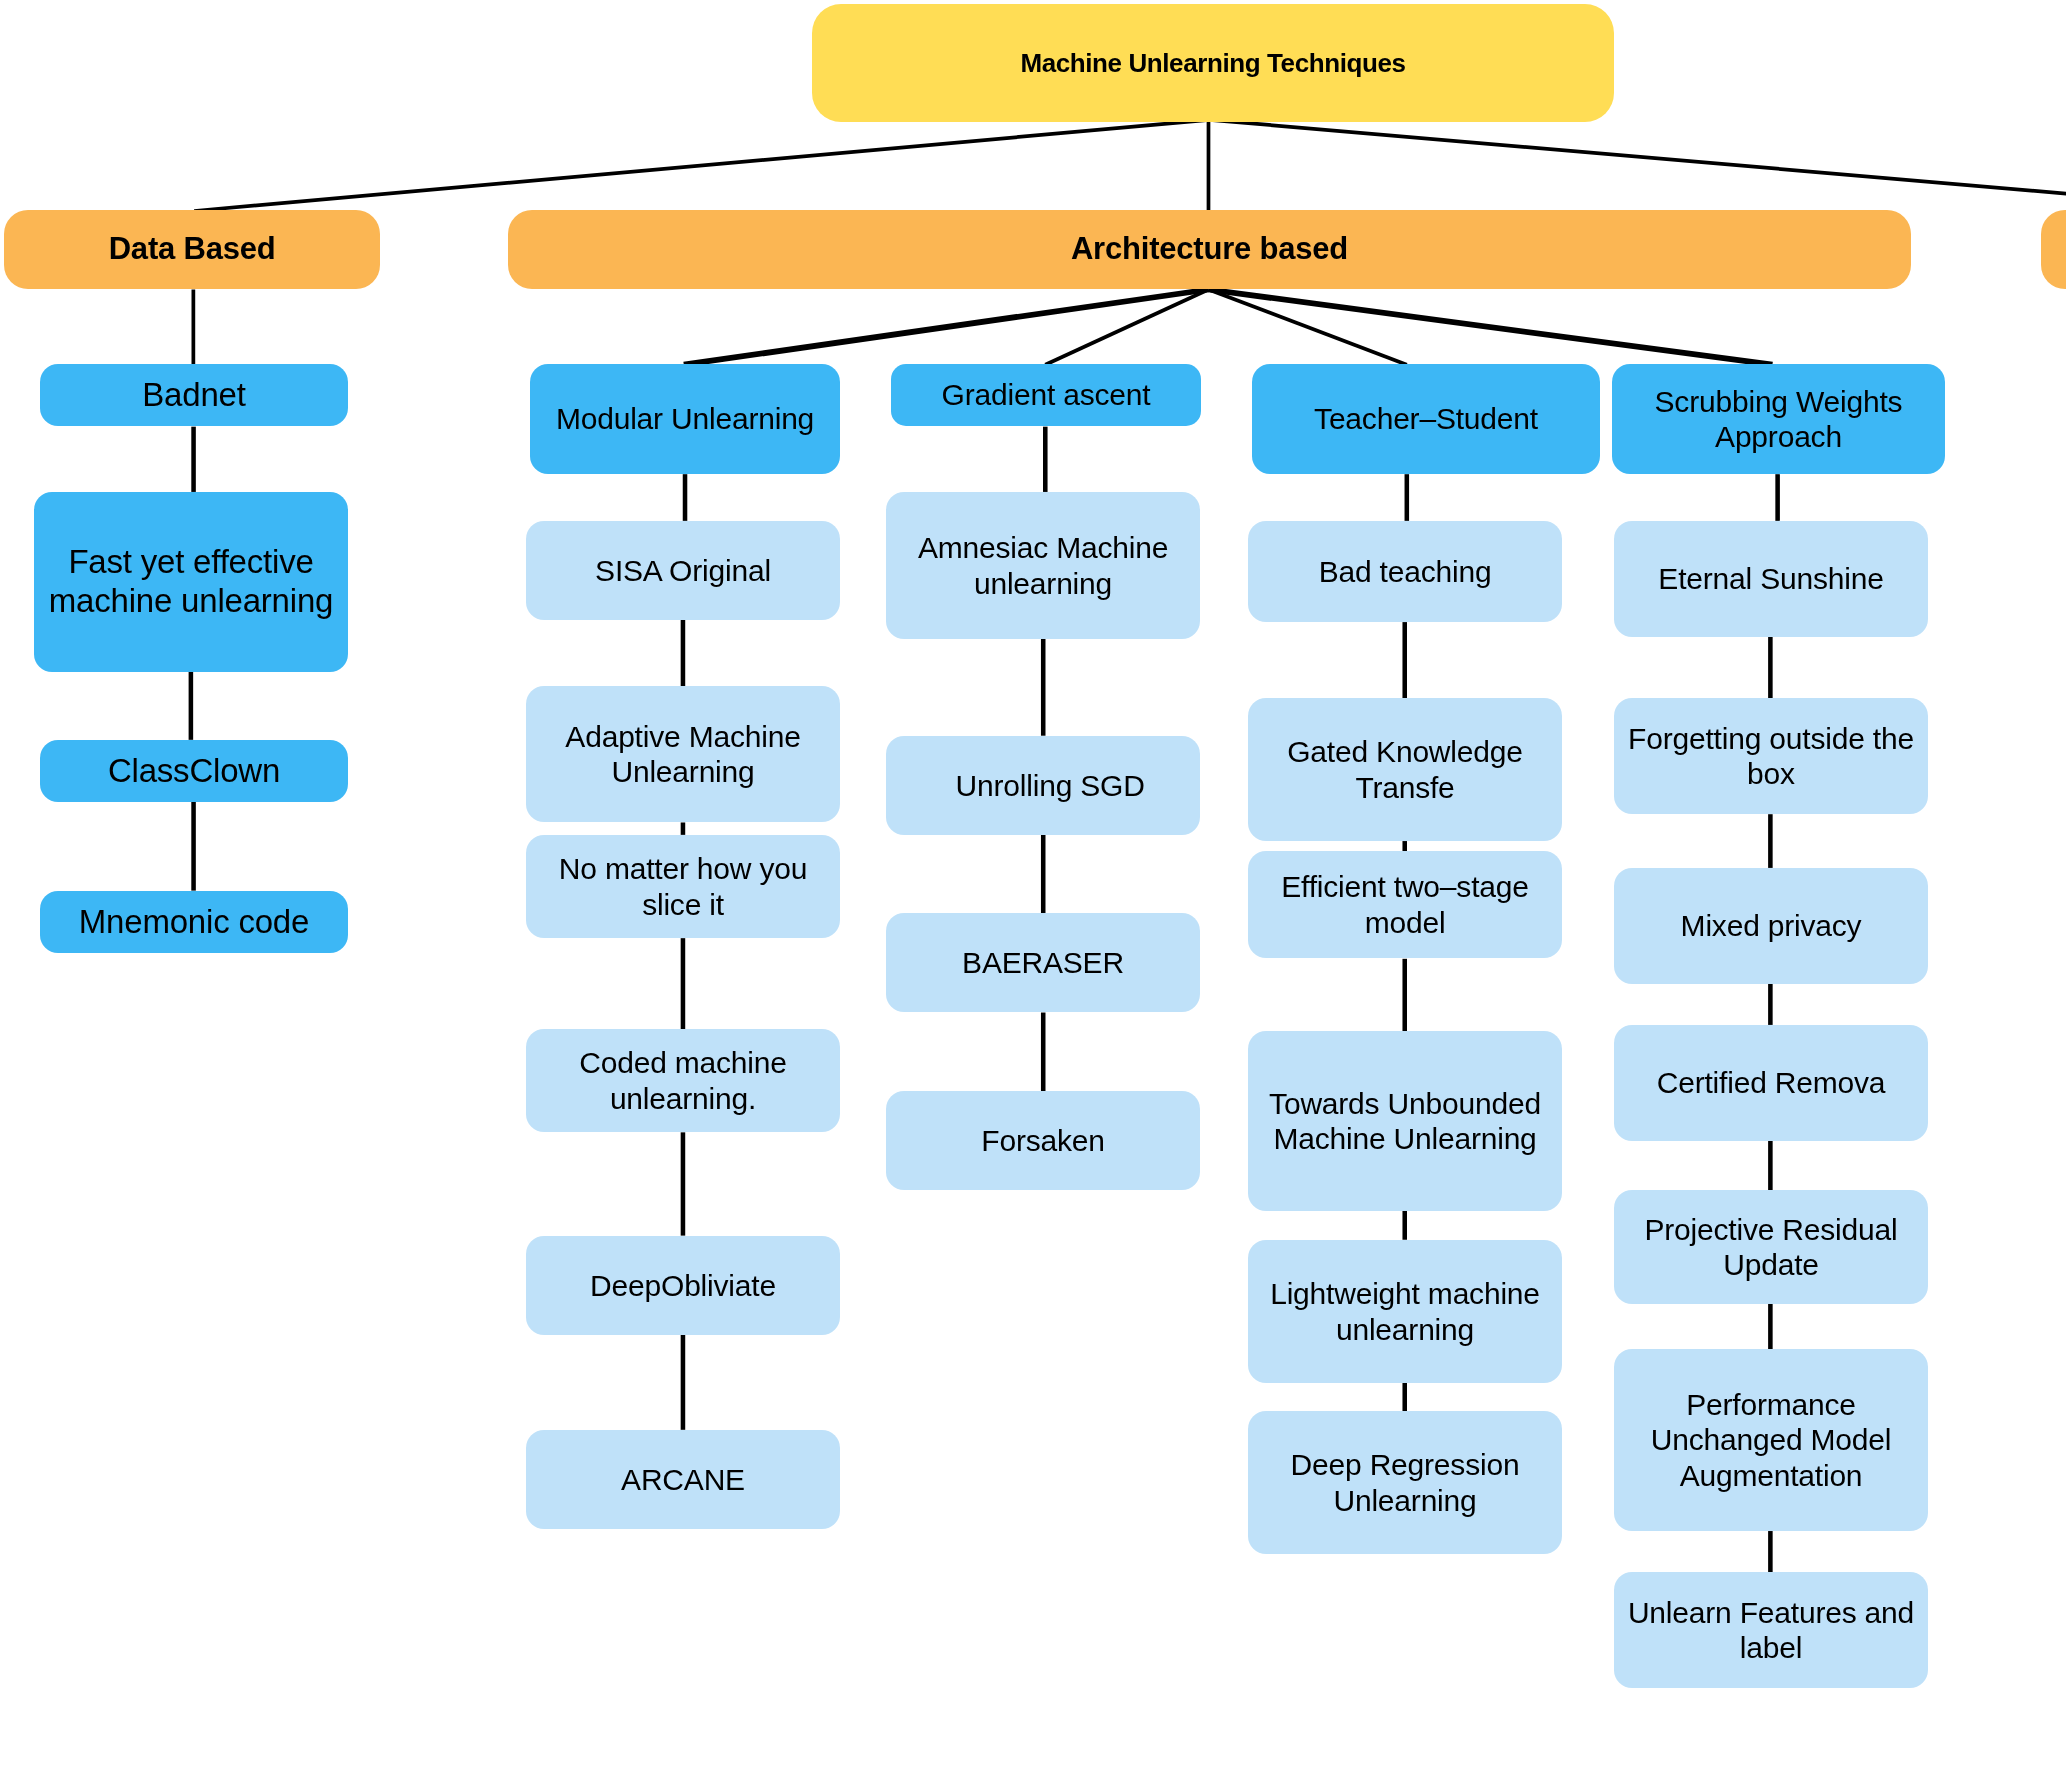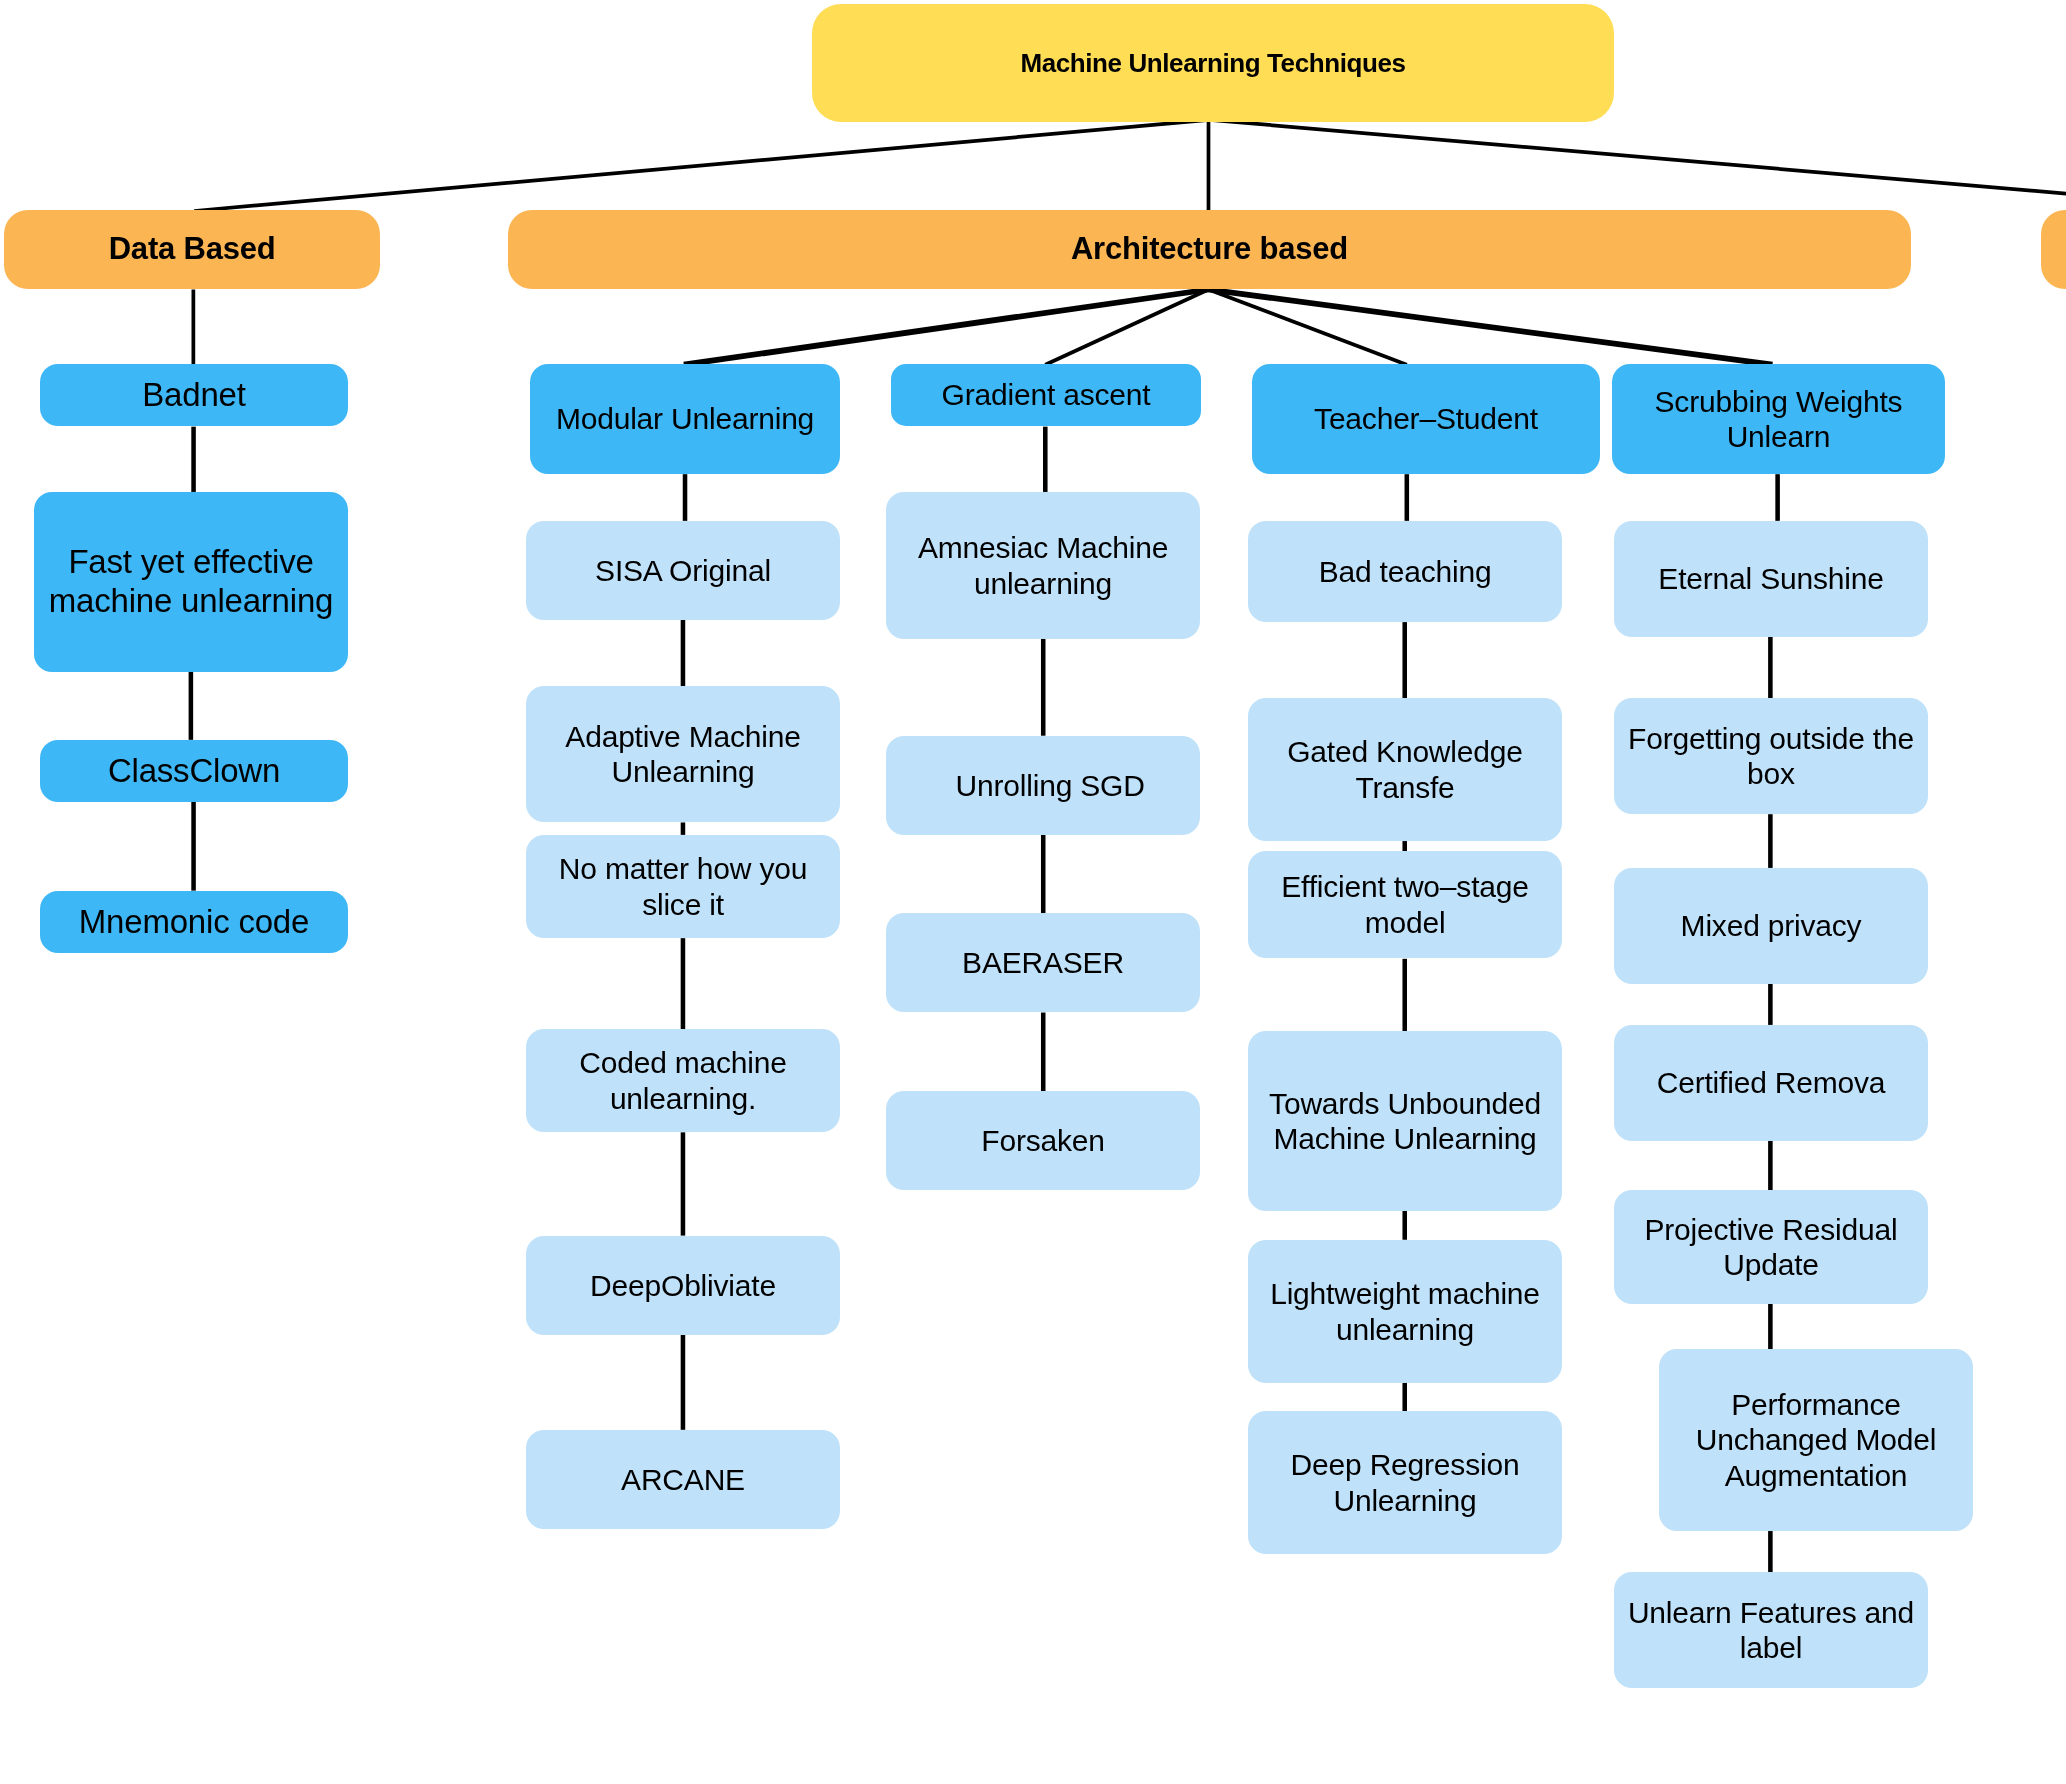--- a/index.html
+++ b/index.html
@@ -194,38 +194,38 @@
     <span>Towards Unbounded Machine Unlearning</span>
   </div>
   <div class="node leaf-light" style="left:1248px;top:1240px;width:314px;height:143px;">
     <span>Lightweight machine unlearning</span>
   </div>
   <div class="node leaf-light" style="left:1248px;top:1411px;width:314px;height:143px;">
     <span>Deep Regression Unlearning</span>
   </div>
 
   <div class="node lvl2" style="left:1612px;top:364px;width:333px;height:110px;">
-    <span>Scrubbing Weights Unlearn</span>
+    <span>Scrubbing Weights Approach</span>
   </div>
   <div class="node leaf-light" style="left:1614px;top:521px;width:314px;height:116px;">
     <span>Eternal Sunshine</span>
   </div>
   <div class="node leaf-light" style="left:1614px;top:698px;width:314px;height:116px;">
     <span>Forgetting outside the box</span>
   </div>
   <div class="node leaf-light" style="left:1614px;top:868px;width:314px;height:116px;">
     <span>Mixed privacy</span>
   </div>
   <div class="node leaf-light" style="left:1614px;top:1025px;width:314px;height:116px;">
     <span>Certified Remova</span>
   </div>
   <div class="node leaf-light" style="left:1614px;top:1190px;width:314px;height:114px;">
     <span>Projective Residual Update</span>
   </div>
-  <div class="node leaf-light" style="left:1614px;top:1349px;width:314px;height:182px;margin-left:45px;">
+  <div class="node leaf-light" style="left:1614px;top:1349px;width:314px;height:182px;">
     <span>Performance Unchanged Model Augmentation</span>
   </div>
   <div class="node leaf-light" style="left:1614px;top:1572px;width:314px;height:116px;">
     <span>Unlearn Features and label</span>
   </div>
 
 </div>
 
 
 </body></html>

